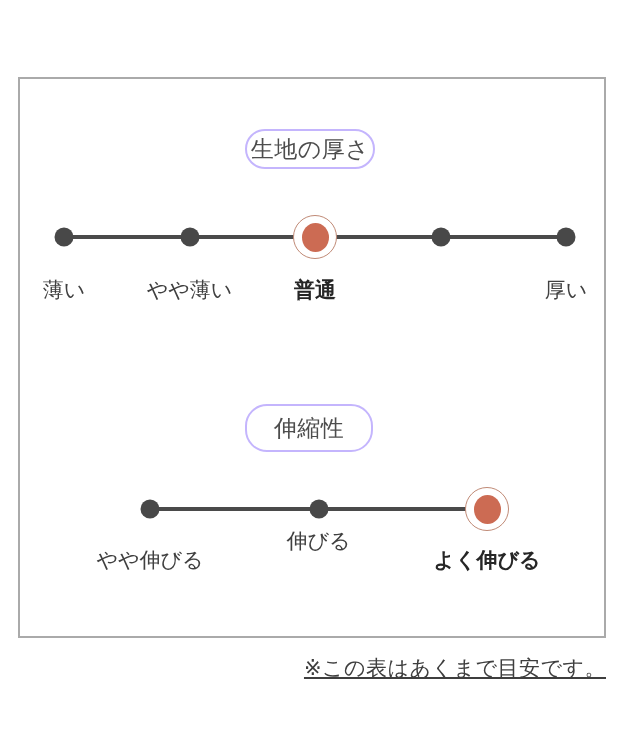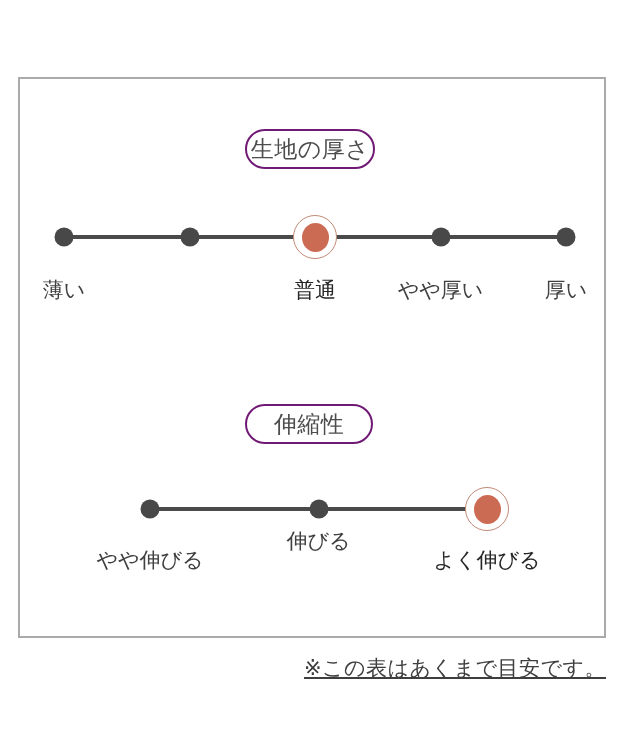--- a/index.html
+++ b/index.html
@@ -25,33 +25,33 @@
     border: 2px solid #aaaaaa;
     background: #ffffff;
   }
   .scale-layer {
     position: absolute;
     inset: 0;
   }
   .pill {
     position: absolute;
     box-sizing: border-box;
-    border: 2px solid #701a75;
+    border: 2px solid #c4b5fd;
     border-radius: 22px;
     background: #ffffff;
     display: flex;
     align-items: center;
     justify-content: center;
     font-size: 23px;
     color: #4d4d4d;
     letter-spacing: 0.5px;
     white-space: nowrap;
   }
   .pill-thickness { left: 245px; top: 129px; width: 130px; height: 40px; }
-  .pill-stretch   { left: 245px; top: 404px; width: 128px; height: 40px; }
+  .pill-stretch   { left: 245px; top: 404px; width: 128px; height: 48px; }
   .track {
     position: absolute;
     height: 4px;
     background: #4a4a4a;
     border-radius: 2px;
     z-index: 1;
   }
   .dot {
     position: absolute;
     width: 19px;
@@ -83,21 +83,21 @@
   }
   .opt-label {
     position: absolute;
     transform: translateX(-50%);
     font-size: 21px;
     color: #404040;
     white-space: nowrap;
     z-index: 2;
   }
   .opt-label.selected {
-    font-weight: 400;
+    font-weight: 700;
     color: #262626;
   }
   .footnote {
     position: absolute;
     right: 19px;
     top: 654px;
     font-size: 21px;
     color: #3e3e3e;
     letter-spacing: 0.5px;
     white-space: nowrap;
@@ -113,26 +113,26 @@
 
   <div class="pill pill-thickness">
     <span>生地の厚さ</span>
   </div>
 
   <div class="scale-layer">
       <div class="track" style="left: 64px; top: 235px; width: 502px;"></div>
       <div class="dot" style="left: 64px; top: 237px;"></div>
       <div class="opt-label" style="left: 64px; top: 276px; text-align: right;">薄い</div>
       <div class="dot" style="left: 189.5px; top: 237px;"></div>
+      <div class="opt-label" style="left: 189.5px; top: 276px;">やや薄い</div>
       <div class="marker-ring" style="left: 315px; top: 237px;">
         <div class="marker-core"></div>
       </div>
       <div class="opt-label selected" style="left: 315px; top: 276px;">普通</div>
       <div class="dot" style="left: 440.5px; top: 237px;"></div>
-      <div class="opt-label" style="left: 440.5px; top: 276px;">やや厚い</div>
       <div class="dot" style="left: 566px; top: 237px;"></div>
       <div class="opt-label" style="left: 566px; top: 276px;">厚い</div>
     </div>
 
   <div class="pill pill-stretch">
     <span>伸縮性</span>
   </div>
 
   <div class="scale-layer">
       <div class="track" style="left: 150px; top: 507px; width: 337px;"></div>

